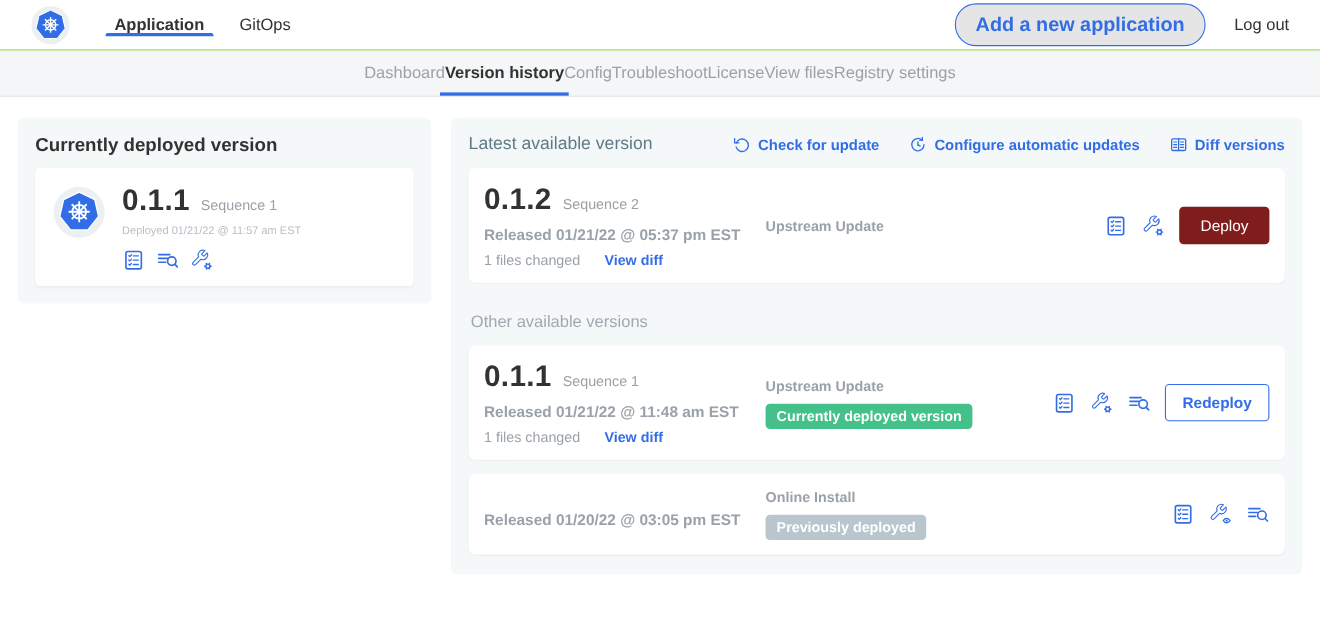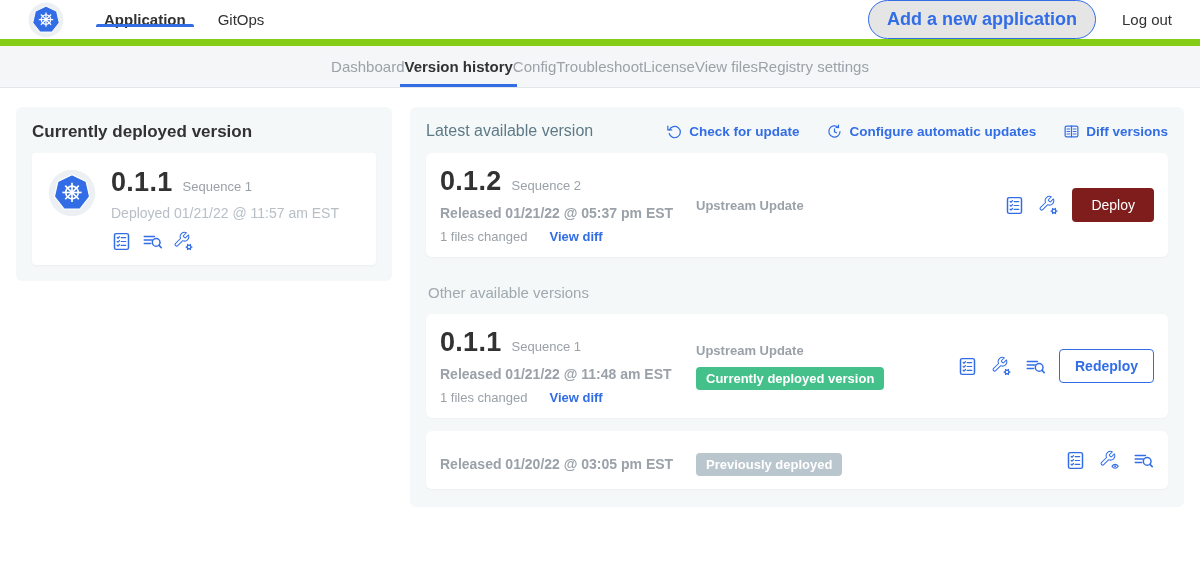--- a/index.html
+++ b/index.html
@@ -1,21 +1,21 @@
 <!DOCTYPE html>
 <html><head>
 <meta charset="utf-8">
 <style>
   * { margin:0; padding:0; box-sizing:border-box; }
   html,body { width:1200px; height:564px; background:#fff; overflow:hidden;
     font-family:"Liberation Sans", sans-serif; color:#323232; }
 
   
   .header { height:46px; display:flex; align-items:center; padding:12px 28px;
-    border-bottom:7px solid #84cc16; background:#fff; }
+    border-bottom:1px solid #84cc16; background:#fff; }
   .logo-svg { width:36px; height:36px; flex:0 0 auto; }
   .header-tabs { display:flex; height:100%; margin-left:24px; }
   .htab { position:relative; display:flex; align-items:center; padding:0 16px;
     font-size:15px; color:#323232; cursor:pointer; }
   .htab.active { font-weight:700; }
   .htab.active::after { content:""; position:absolute; left:8px; right:8px;
     bottom:0; height:3px; background:#326de6; border-radius:2px 2px 0 0; }
   .header-spacer { flex:1; }
   .add-app-btn { background:#e5e5e5; border:1.5px solid #326de6; color:#326de6;
     font-weight:700; font-size:18px; padding:8px 18px; border-radius:999px;
@@ -38,21 +38,21 @@
   
   .deployed-card { width:376px; flex:0 0 auto; padding:15px 16px 16px; }
   .deployed-title { font-size:17px; font-weight:700; color:#323232; }
   .deployed-inner { margin-top:11px; background:#fff; border-radius:4px;
     padding:14px 16px 13px; box-shadow:0 1px 2px rgba(50,50,50,.05); display:flex; }
   .k8s-card-logo { width:48px; height:48px; flex:0 0 auto; margin-top:2px; }
   .deployed-info { margin-left:15px; }
   .version-row { display:flex; align-items:baseline; }
   .version-num { font-size:27px; font-weight:800; letter-spacing:.3px; color:#323232; }
   .sequence { font-size:13px; color:#9aa1a8; margin-left:10px; }
-  .deployed-at { margin-top:7px; font-size:14px; font-weight:500; color:#b7bec5; }
+  .deployed-at { margin-top:7px; font-size:10px; font-weight:500; color:#b7bec5; }
   .icon-row { margin-top:10px; display:flex; align-items:center; gap:10px; color:#326de6; }
   .icon-row svg, .vright svg { width:21px; height:21px; cursor:pointer; }
 
   
   .versions-panel { flex:1; padding:15px 16px 18px; }
   .panel-head { display:flex; align-items:center; justify-content:space-between; }
   .panel-title { font-size:16px; font-weight:500; color:#5d7a86; }
   .panel-actions { display:flex; align-items:center; gap:27px; }
   .action-link { display:flex; align-items:center; gap:6px; color:#326de6;
     font-size:13.5px; font-weight:700; cursor:pointer; }
@@ -300,20 +300,21 @@
           </svg>
         <button class="redeploy-btn">Redeploy</button>
       </div>
     </div>
 
     <div class="version-card">
       <div>
         <div class="released">Released 01/20/22 @ 03:05 pm EST</div>
       </div>
       <div>
+        <div class="source-label">Online Install</div>
         <div class="badge gray">Previously deployed</div>
       </div>
       <div class="vright">
         <svg>
             <use href="#icon-checklist"></use>
           </svg>
         <svg>
             <use href="#icon-wrench-eye"></use>
           </svg>
         <svg>

